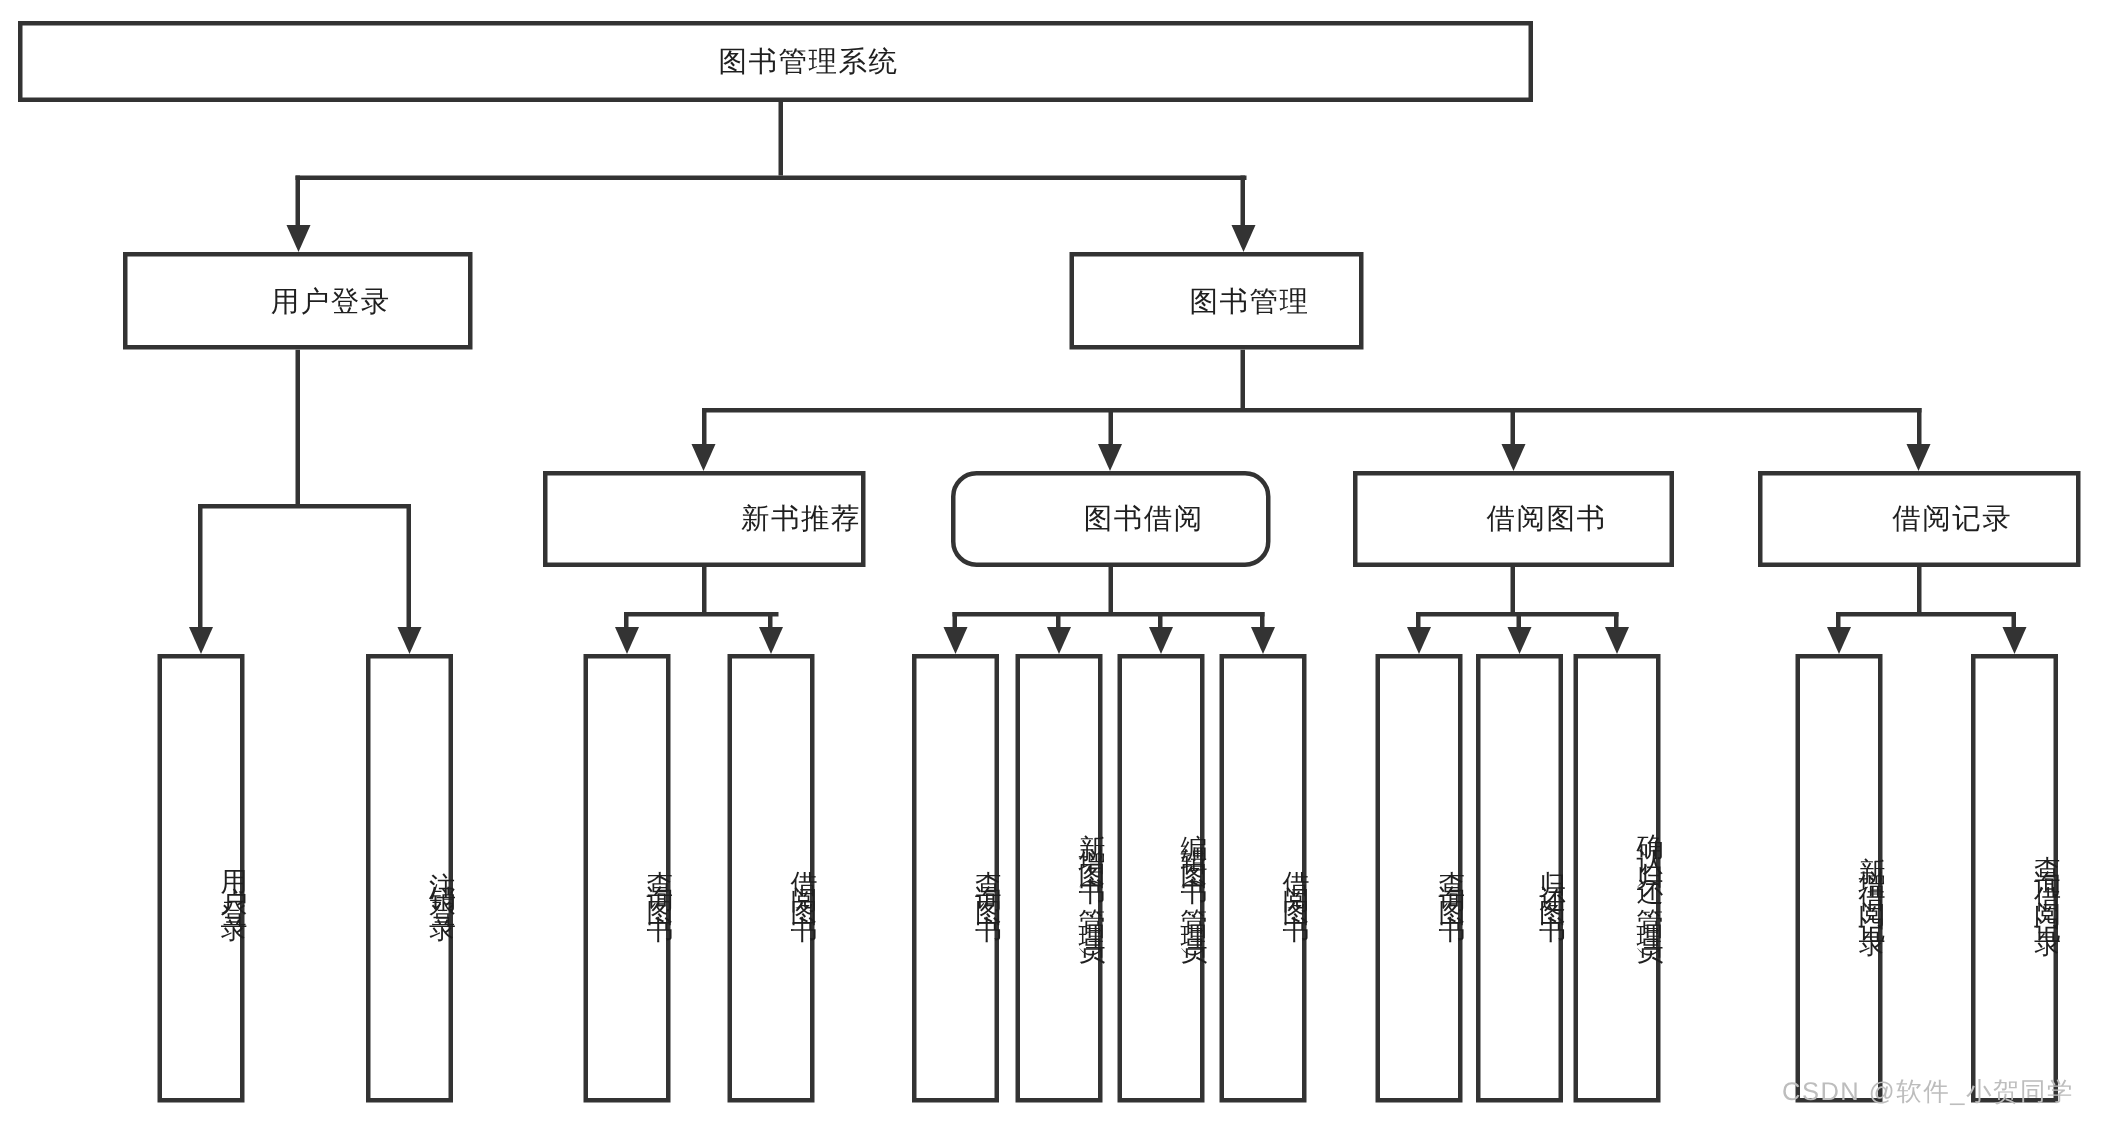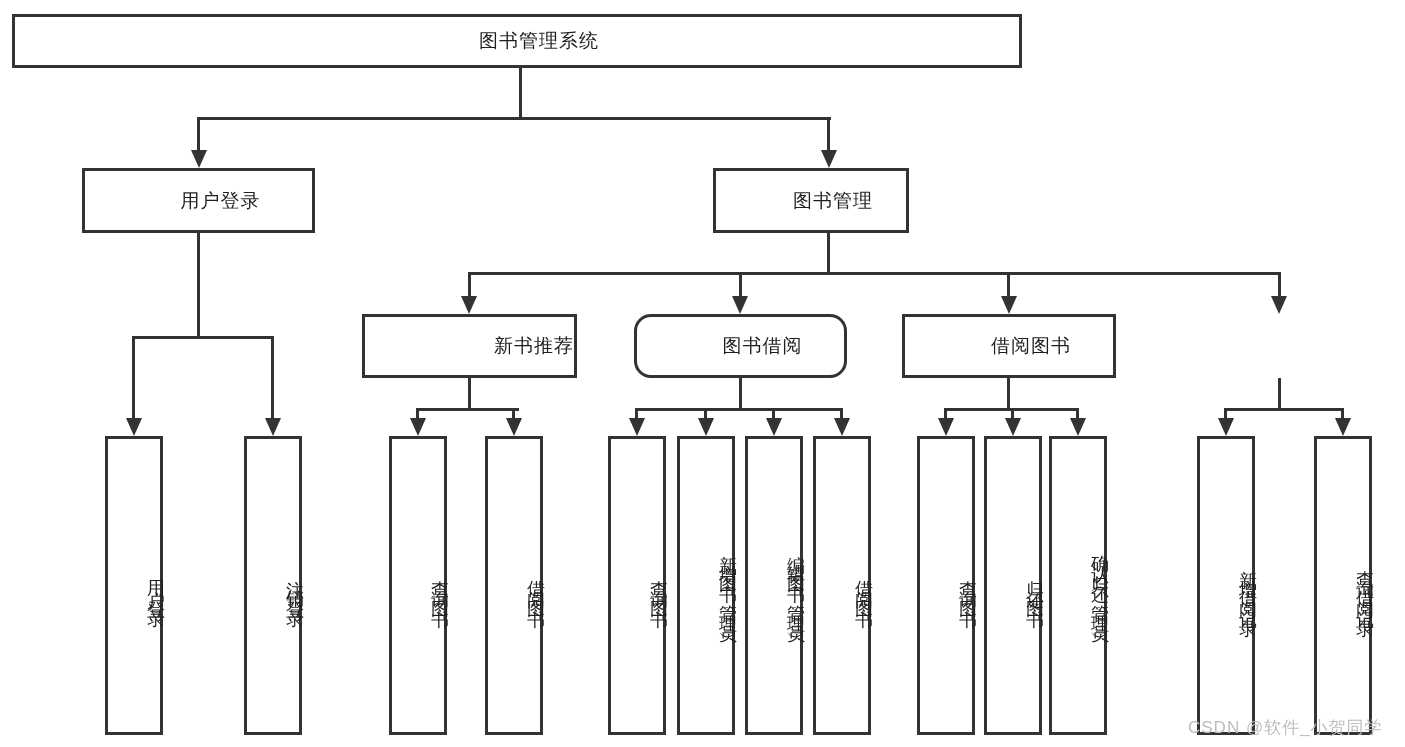--- a/index.html
+++ b/index.html
@@ -111,20 +111,23 @@
 
   <div class="box" style="left:362px; top:314px; width:215px; height:64px;justify-content:flex-end;">
     <span>新书推荐</span>
   </div>
   <div class="box" style="left:634px; top:314px; width:213px; height:64px;border-radius:17px;">
     <span>图书借阅</span>
   </div>
   <div class="box" style="left:902px; top:314px; width:214px; height:64px;">
     <span>借阅图书</span>
   </div>
+  <div class="box" style="left:1172px; top:314px; width:215px; height:64px;">
+    <span>借阅记录</span>
+  </div>
 
   <div class="vline" style="left:468px; top:378px; height:30px;"></div>
   <div class="vline" style="left:739px; top:378px; height:30px;"></div>
   <div class="vline" style="left:1007px; top:378px; height:30px;"></div>
   <div class="vline" style="left:1278px; top:378px; height:30px;"></div>
 
   <div class="hline" style="left:416px; top:408px; width:103px;"></div>
   <div class="hline" style="left:635px; top:408px; width:208px;"></div>
   <div class="hline" style="left:944px; top:408px; width:135px;"></div>
   <div class="hline" style="left:1224px; top:408px; width:120px;"></div>

